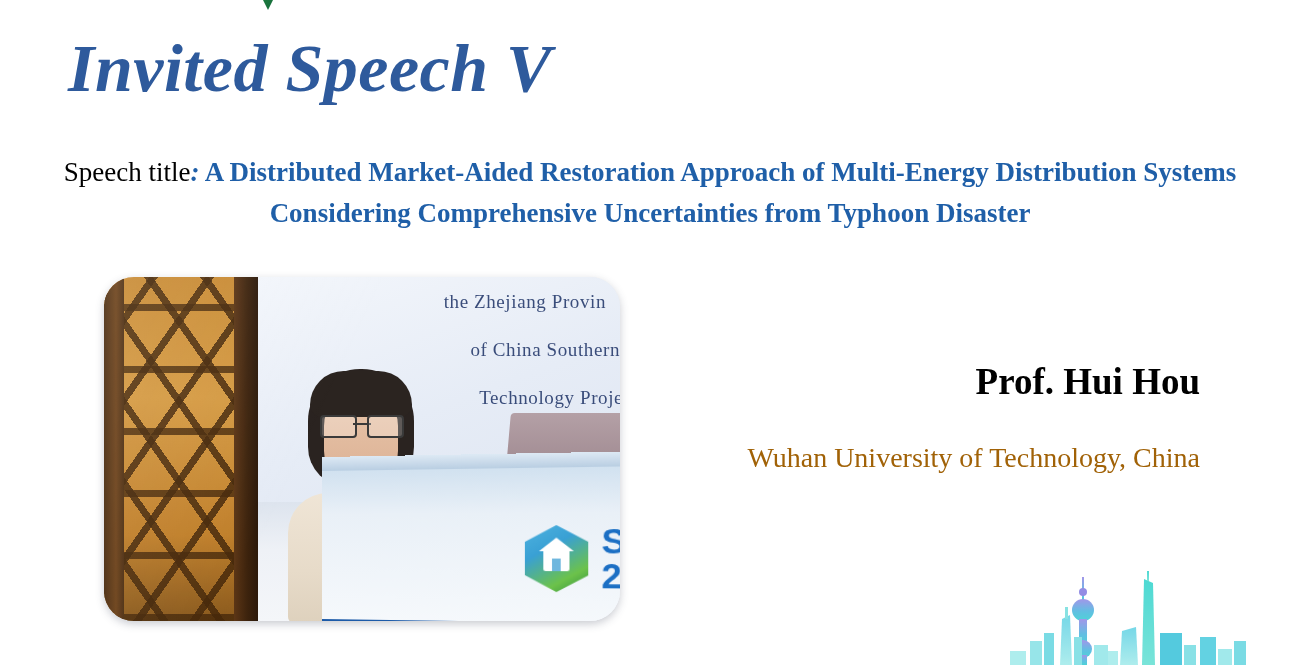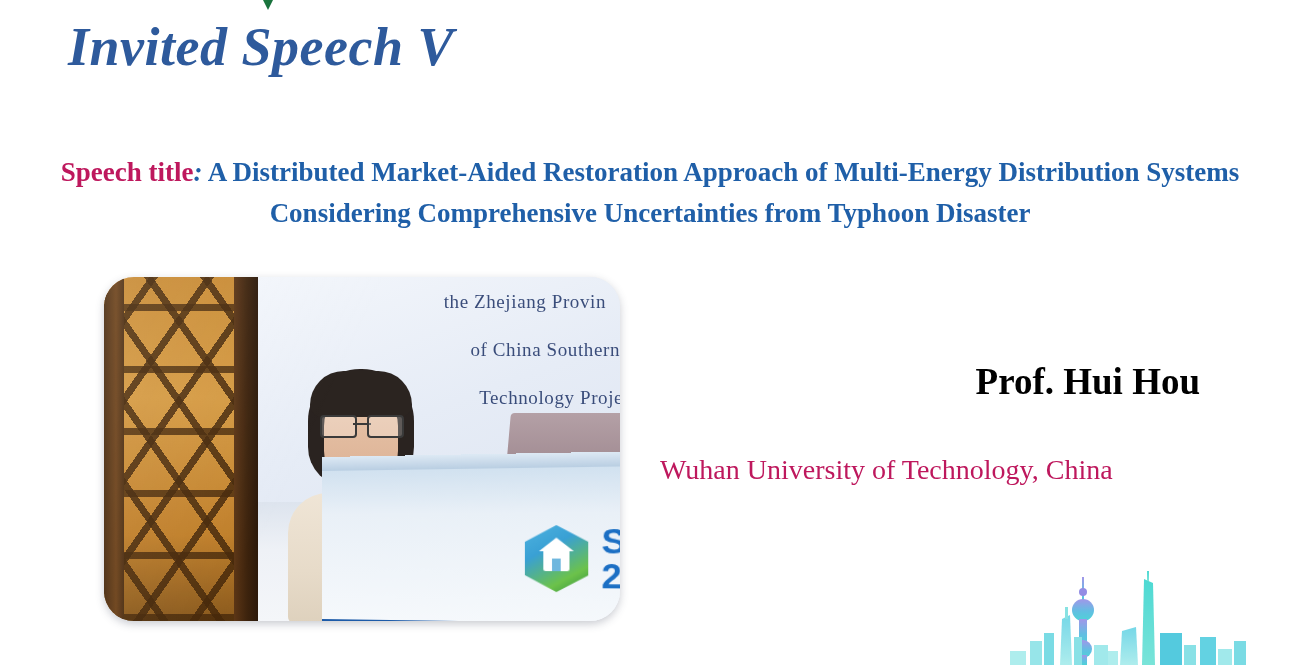--- a/index.html
+++ b/index.html
@@ -25,22 +25,22 @@
     height: 40px;
     background: linear-gradient(135deg, #2f9e4f 0%, #1b7a3e 55%, #15603a 100%);
     clip-path: polygon(0% 0%, 100% 0%, 50% 100%);
     border-radius: 0 0 6px 6px;
   }
 
   
   .headline {
     position: absolute;
     left: 68px;
-    top: 20px;
-    font-size: 54px;
+    top: 34px;
+    font-size: 68px;
     line-height: 1.0;
     font-style: italic;
     font-weight: bold;
     color: #2e5a9c;
     letter-spacing: 0.5px;
     white-space: nowrap;
   }
 
   
   .speech-title-block {
@@ -48,22 +48,22 @@
     left: 48px;
     top: 152px;
     width: 1204px;
     text-align: center;
     font-size: 27px;
     line-height: 41px;
     font-weight: bold;
     color: #1f5fa8;
   }
   .speech-label {
-    color: #be185d;
-    font-weight: bold;
+    color: #000000;
+    font-weight: normal;
   }
   .speech-colon {
     color: #1f5fa8;
     font-style: italic;
     font-weight: bold;
   }
 
   
   .photo {
     position: absolute;
@@ -288,24 +288,24 @@
   .speaker-name {
     position: absolute;
     left: 660px; top: 360px; width: 540px;
     text-align: right;
     font-size: 37px;
     font-weight: bold;
     color: #000000;
   }
   .speaker-affil {
     position: absolute;
-    left: 660px; top: 454px; width: 540px;
-    text-align: left;
+    left: 660px; top: 442px; width: 540px;
+    text-align: right;
     font-size: 28px;
-    color: #be185d;
+    color: #a16207;
   }
 
   
   .skyline {
     position: absolute;
     right: 40px; bottom: 0;
     width: 250px; height: 120px;
     opacity: 0.92;
   }
 </style>

